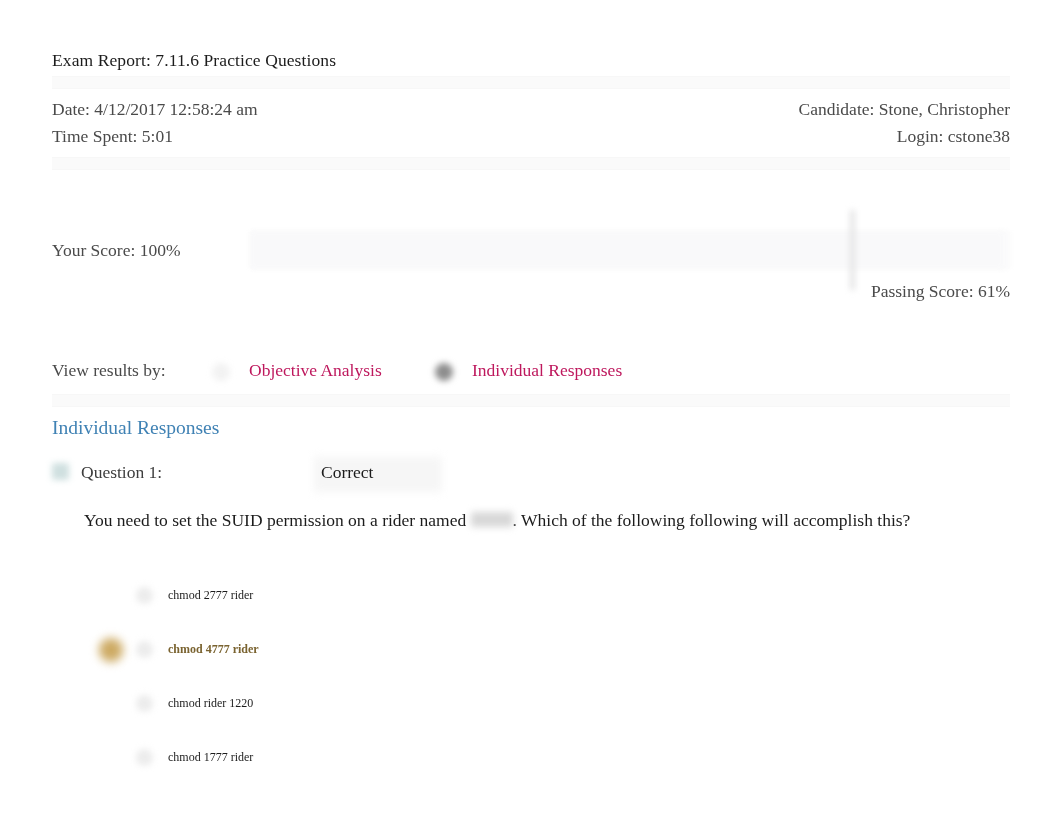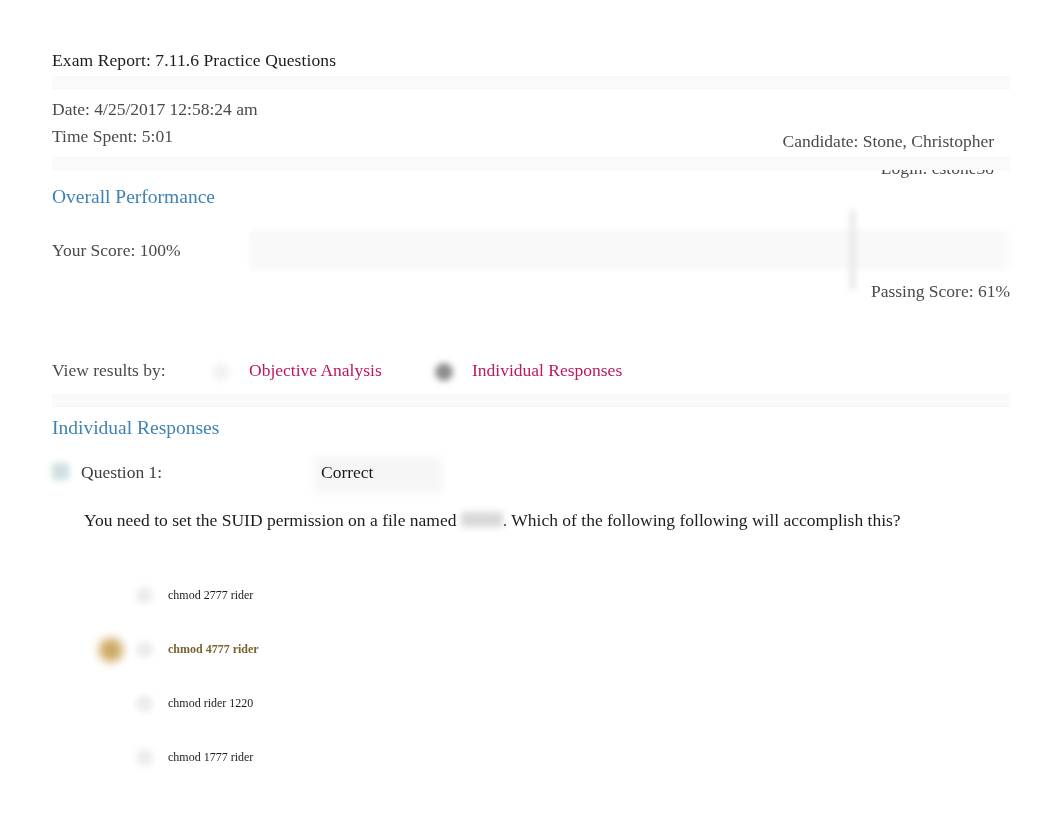--- a/index.html
+++ b/index.html
@@ -51,21 +51,21 @@
   .meta {
     position: absolute;
     left: 52px;
     width: 958px;
     font-size: 17.5px;
     color: #4a4a4a;
   }
   .meta.row1 { top: 99px; }
   .meta.row2 { top: 126px; }
   .meta .left  { position: absolute; left: 0; top: 0; white-space: nowrap; }
-  .meta .right { position: absolute; right: 16px; top: 0; white-space: nowrap; margin-top: 32px; }
+  .meta .right { position: absolute; right: 0; top: 0; white-space: nowrap; }
 
   
   .section-heading {
     position: absolute;
     left: 52px;
     font-size: 19.5px;
     color: #4082b4;
     white-space: nowrap;
   }
   .section-heading.overall { top: 186px; }
@@ -265,32 +265,31 @@
 </head>
 <body>
 
 <div class="page">
 
   <div class="report-title">Exam Report: 7.11.6 Practice Questions</div>
 
   <div class="divider d1"></div>
 
   <div class="meta row1">
-    <span class="left">Date: 4/25/2017 12:58:24 am</span>
+    <span class="left">Date: 4/12/2017 12:58:24 am</span>
     <span class="right">Candidate: Stone, Christopher</span>
   </div>
 
   <div class="meta row2">
     <span class="left">Time Spent: 5:01</span>
     <span class="right">Login: cstone38</span>
   </div>
 
   <div class="divider d2"></div>
 
-  <div class="section-heading overall">Overall Performance</div>
 
   <div class="score-label">Your Score: 100%</div>
 
   <div class="score-bar-wrap">
     <div class="score-bar-track"></div>
     <div class="score-bar-fill"></div>
     <div class="score-bar-marker"></div>
   </div>
 
   <div class="passing-score">Passing Score: 61%</div>
@@ -308,21 +307,21 @@
   <div class="section-heading individual">Individual Responses</div>
 
   <div class="q-header">
     <span class="q-icon"></span>
     <span class="q-number">Question 1:</span>
     <span class="q-status-bg"></span>
     <span class="q-status">Correct</span>
   </div>
 
   <div class="q-text">
-    <span>You need to set the SUID permission on a file named</span>
+    <span>You need to set the SUID permission on a rider named</span>
     <span class="redacted"></span><span>. Which of the following following will accomplish this?</span>
   </div>
 
   <div class="option o1">
     <span class="opt-radio"></span>
     <span class="opt-label">chmod 2777 rider</span>
   </div>
 
   <div class="option o2 selected">
     <span class="opt-mark"></span>

